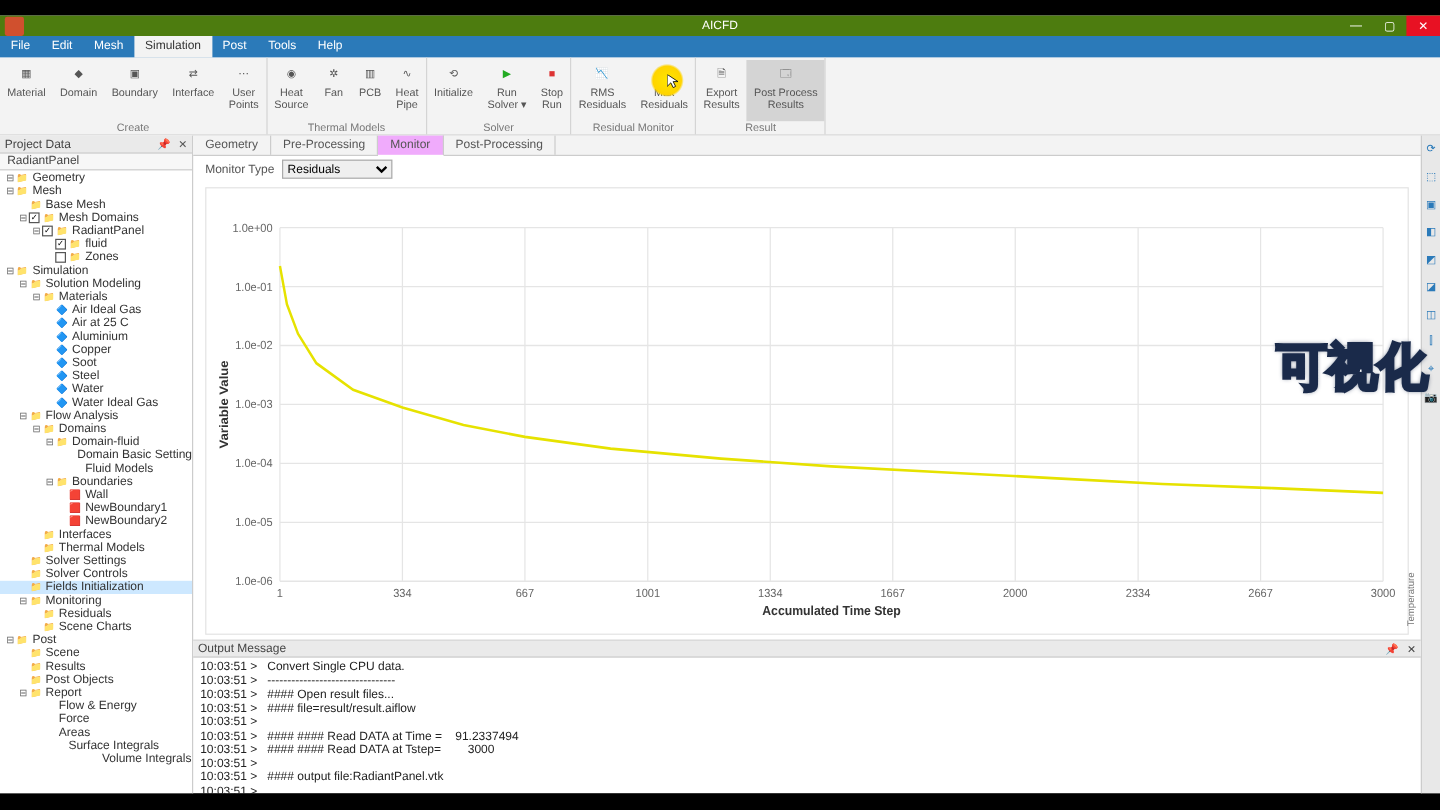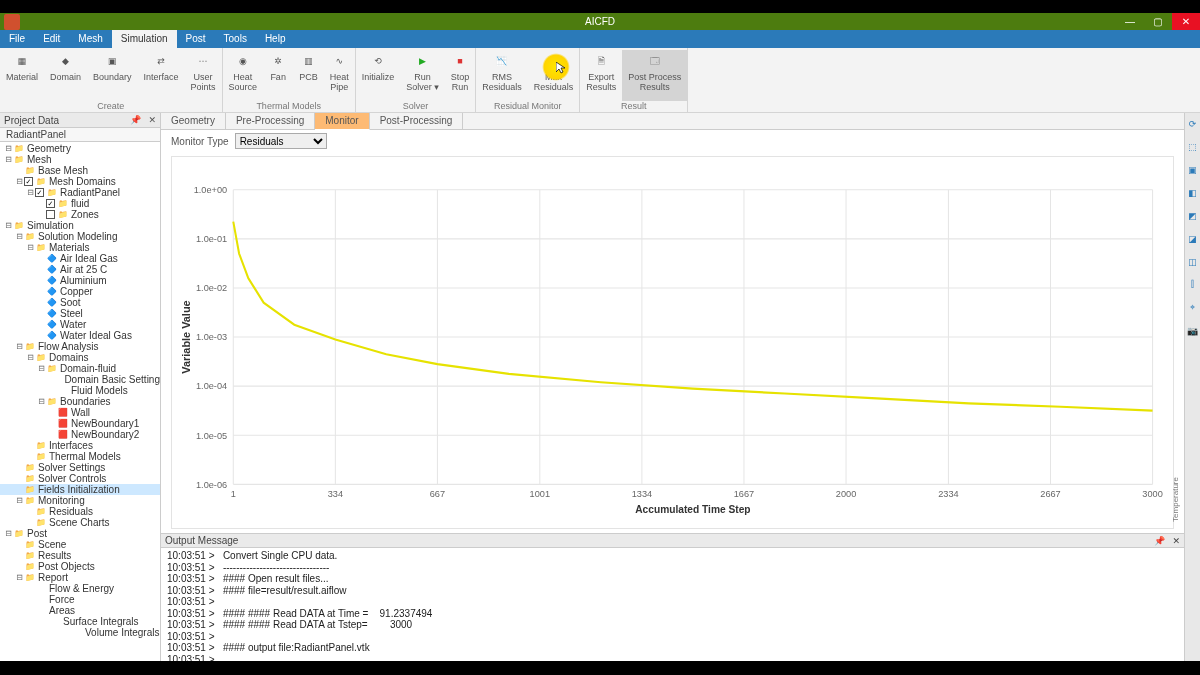--- a/index.html
+++ b/index.html
@@ -33,21 +33,21 @@
 .tree-row { display: flex; align-items: center; height: 11px; line-height: 11px; white-space: nowrap; cursor: pointer; }
 .tree-row.selected { background: #cde8ff; }
 .tree-toggle { width: 9px; text-align: center; color: #666; font-size: 8px; }
 .tree-icon { width: 12px; font-size: 8px; margin-right: 2px; text-align:center; }
 .tree-label { color: #333; }
 .right-strip { width: 16px; background: #e8e8e8; border-left: 1px solid #ccc; display: flex; flex-direction: column; align-items: center; padding-top: 4px; gap: 10px; }
 .right-strip .rsbtn { width: 13px; height: 13px; font-size: 9px; color: #2b7ab9; display:flex; align-items:center; justify-content:center; }
 .main-area { flex: 1; display: flex; flex-direction: column; min-width: 0; }
 .subtabs { height: 17px; background: #f3f3f3; border-bottom: 1px solid #ccc; display: flex; align-items: center; font-size: 10px; }
 .subtab { padding: 0 10px; line-height: 16px; border-right: 1px solid #ccc; cursor: pointer; color: #555; }
-.subtab.active { background: #fdba74; border-bottom: 1px solid #fff; margin-bottom: -1px; }
+.subtab.active { background: #f0abfc; border-bottom: 1px solid #fff; margin-bottom: -1px; }
 .monitor-bar { height: 22px; display: flex; align-items: center; padding-left: 10px; font-size: 10px; gap: 6px; color: #555; }
 .monitor-bar select { font-size: 10px; width: 92px; height: 16px; border: 1px solid #aaa; }
 .chart-area { flex: 1; background: #fff; margin: 4px 10px 4px 10px; border: 1px solid #e3e3e3; position: relative; }
 svg.chart { width: 100%; height: 100%; }
 .output-panel { height: 128px; border-top: 1px solid #ccc; display: flex; flex-direction: column; }
 .output-header { height: 14px; background: #eaeaea; border-bottom: 1px solid #ccc; font-size: 10px; padding-left: 4px; line-height: 14px; color: #444; position:relative;}
 .output-header .pin { position:absolute; right:18px; font-size:9px;}
 .output-header .x { position:absolute; right:4px; font-size:9px;}
 .output-body { flex: 1; overflow: auto; font-family: Liberation Sans, sans-serif; font-size: 10px; padding: 2px 6px; color: #222; line-height: 1.15; white-space: pre; }
 .watermark { position: absolute; right: 10px; top: 280px; font-size: 42px; font-weight: 900; color: #fff; -webkit-text-stroke: 3px #1a2a4a; text-shadow: 0 0 4px #1a2a4a; line-height: 1.25; text-align: right; z-index: 50; pointer-events:none; }
@@ -392,21 +392,21 @@
           <div class="tree-row" style="padding-left: 26px;">
             <span class="tree-toggle"></span>
             <span class="tree-icon"></span>
             <span class="tree-label">Force</span>
           </div>
           <div class="tree-row" style="padding-left: 26px;">
             <span class="tree-toggle"></span>
             <span class="tree-icon"></span>
             <span class="tree-label">Areas</span>
           </div>
-          <div class="tree-row" style="padding-left: 40px;">
+          <div class="tree-row" style="padding-left: 21px; margin-left: 13px;">
             <span class="tree-toggle"></span>
             <span class="tree-icon"></span>
             <span class="tree-label">Surface Integrals</span>
           </div>
           <div class="tree-row" style="padding-left: 26px; margin-left: 36px;">
             <span class="tree-toggle"></span>
             <span class="tree-icon"></span>
             <span class="tree-label">Volume Integrals</span>
           </div>
         </div>
@@ -503,13 +503,14 @@
   </div>
 
 </div>
 
 <div class="cursor-highlight"></div>
 <svg class="cursor-arrow" viewBox="0 0 10 12">
     <path d="M0 0 L0 10 L3 7 L5 11 L7 10 L5 6 L9 6 Z" fill="#fff" stroke="#000" stroke-width="0.7"></path>
   </svg>
 
 <div class="watermark">
+  <div>可视化</div>
 </div>
 
 </body></html>

